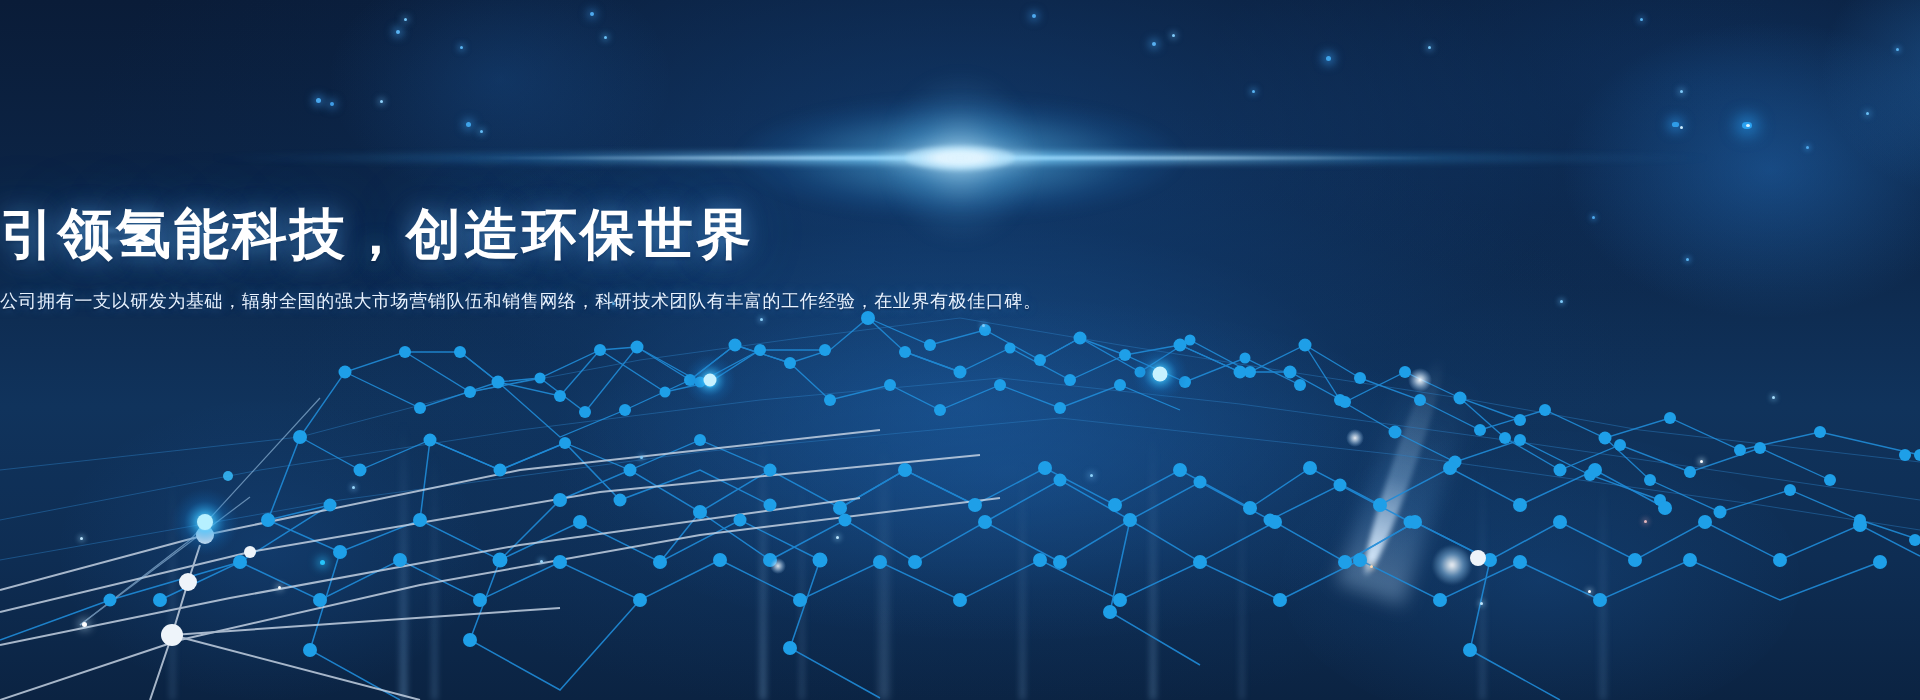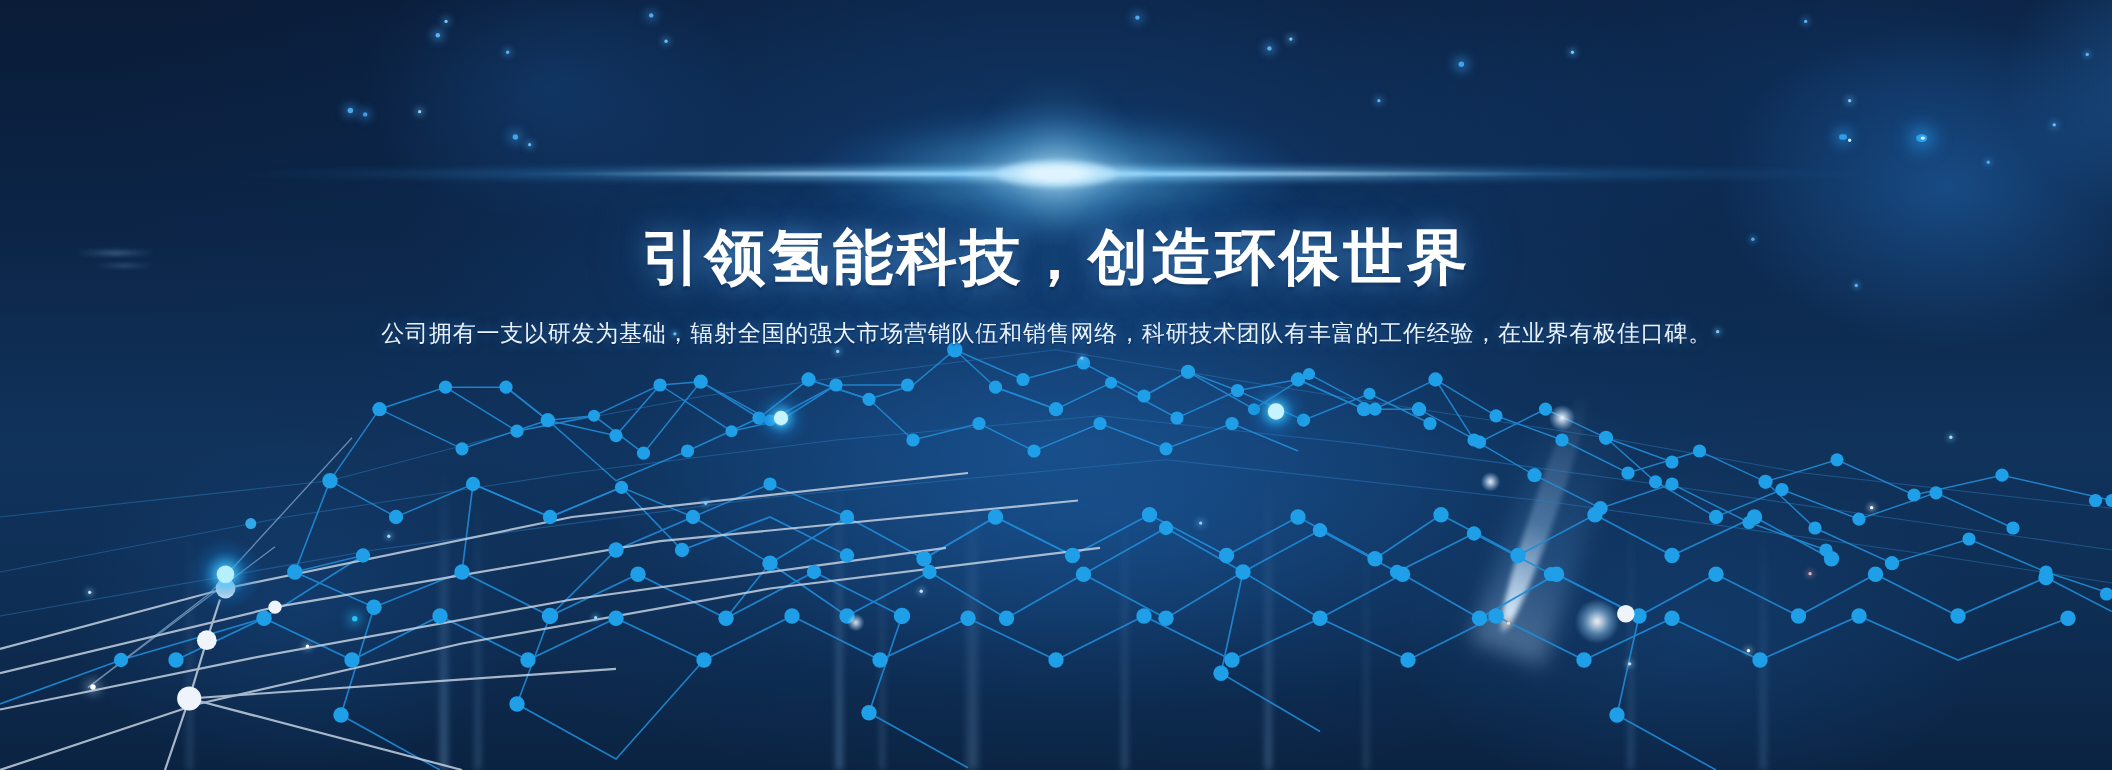--- a/index.html
+++ b/index.html
@@ -20,28 +20,28 @@
   .spark{position:absolute;border-radius:50%;pointer-events:none;}
   .flare-streak{
     position:absolute;left:50%;transform:translate(-50%,-50%);
     border-radius:50%;
   }
 
   
   .beam{position:absolute;pointer-events:none;}
 
   
-  #copy{position:absolute;left:0;width:100%;text-align:center;pointer-events:none;}
+  #copy{position:absolute;left:0;width:100%;text-align:left;pointer-events:none;}
   #title{
     margin:0;color:#ffffff;font-size:55px;font-weight:bold;
     letter-spacing:3px;line-height:1.1;
     text-shadow:0 0 22px rgba(110,190,255,.55),0 0 60px rgba(40,120,210,.45),0 2px 3px rgba(0,20,50,.6);
   }
   #subtitle{
-    margin:22px 17px 0 0;color:#e9f3ff;font-size:21px;font-weight:normal;
+    margin:22px 17px 0 0;color:#e9f3ff;font-size:18px;font-weight:normal;
     letter-spacing:.6px;line-height:1.6;
     text-shadow:0 0 10px rgba(60,140,220,.65),0 1px 2px rgba(0,15,40,.75);
   }
 
   
   #mesh{position:absolute;left:0;top:0;width:1920px;height:700px;pointer-events:none;}
 </style>
 </head>
 <body>
 

